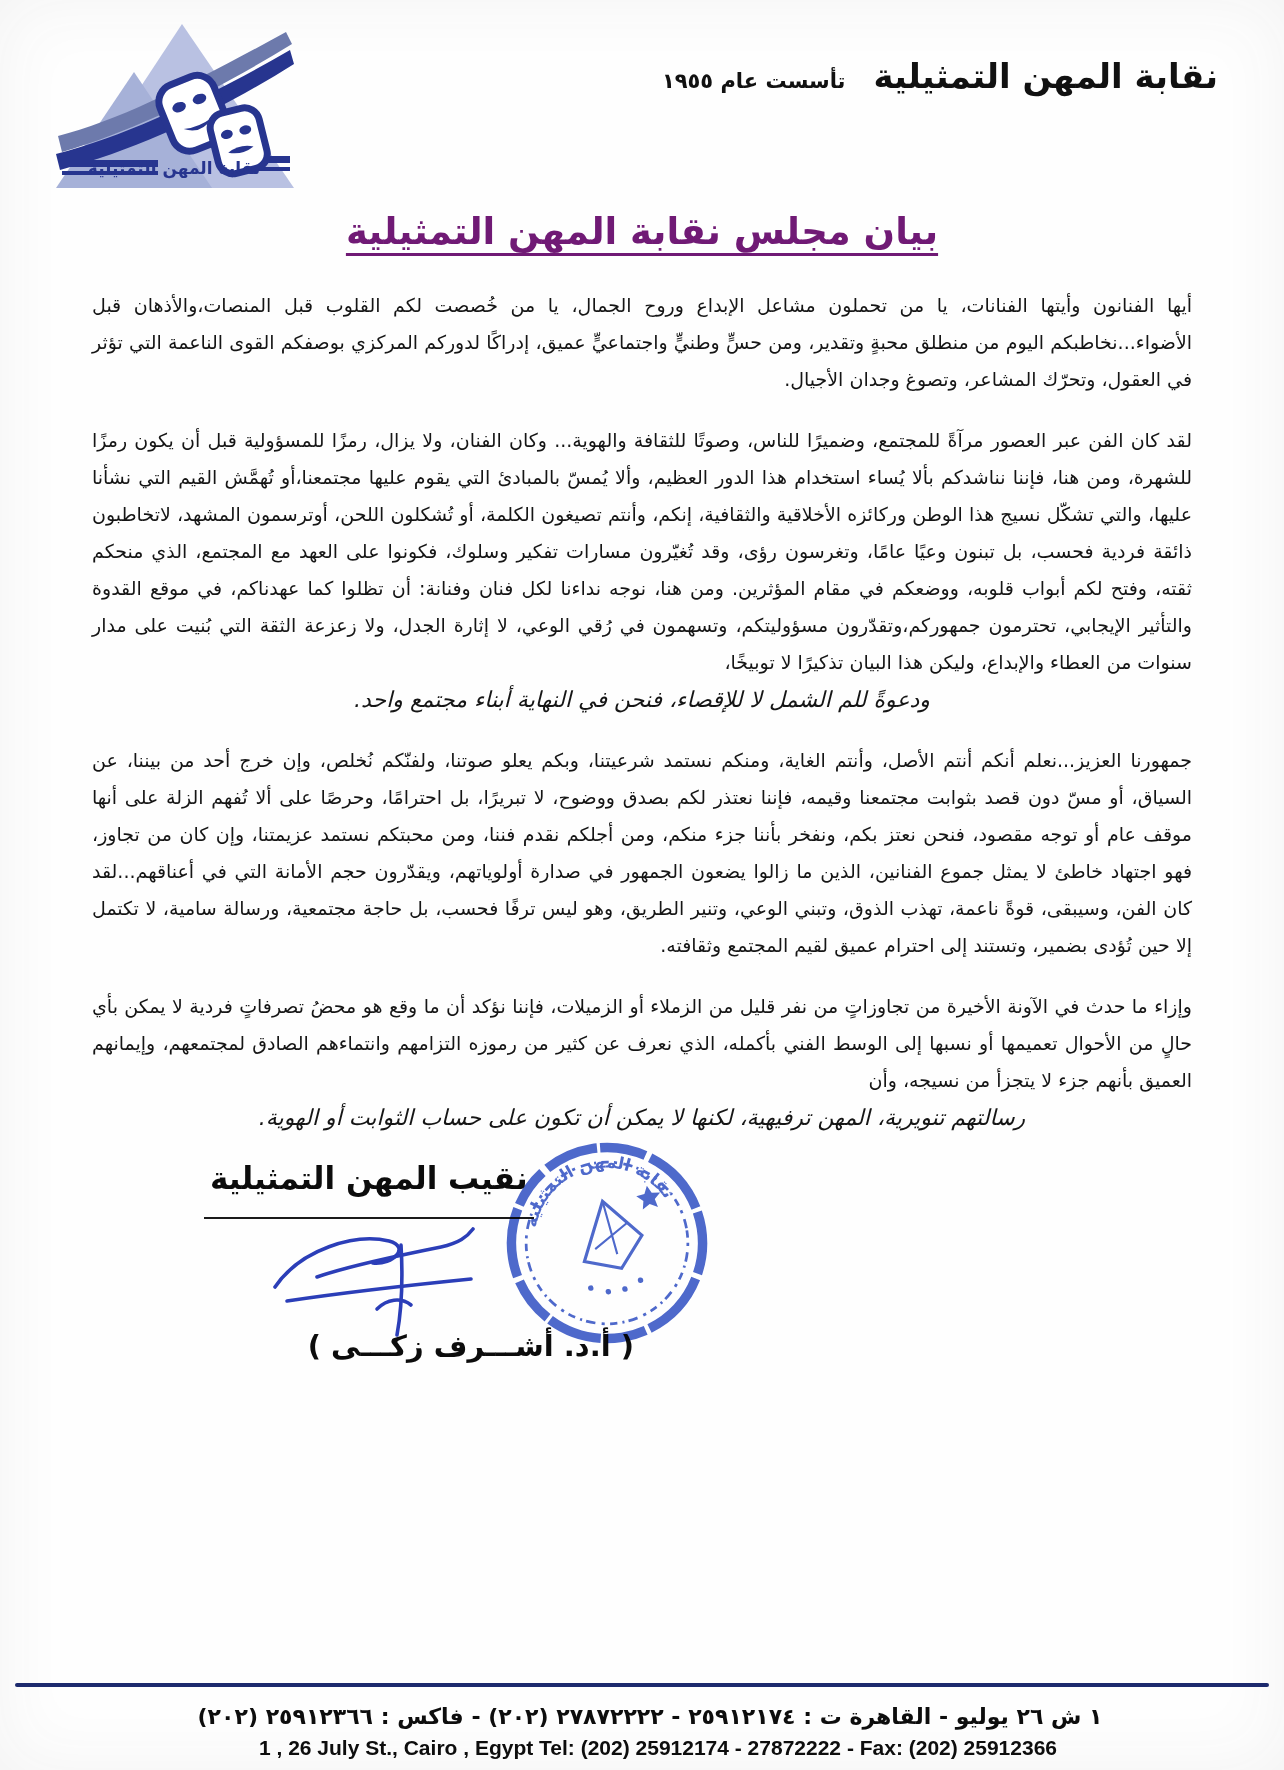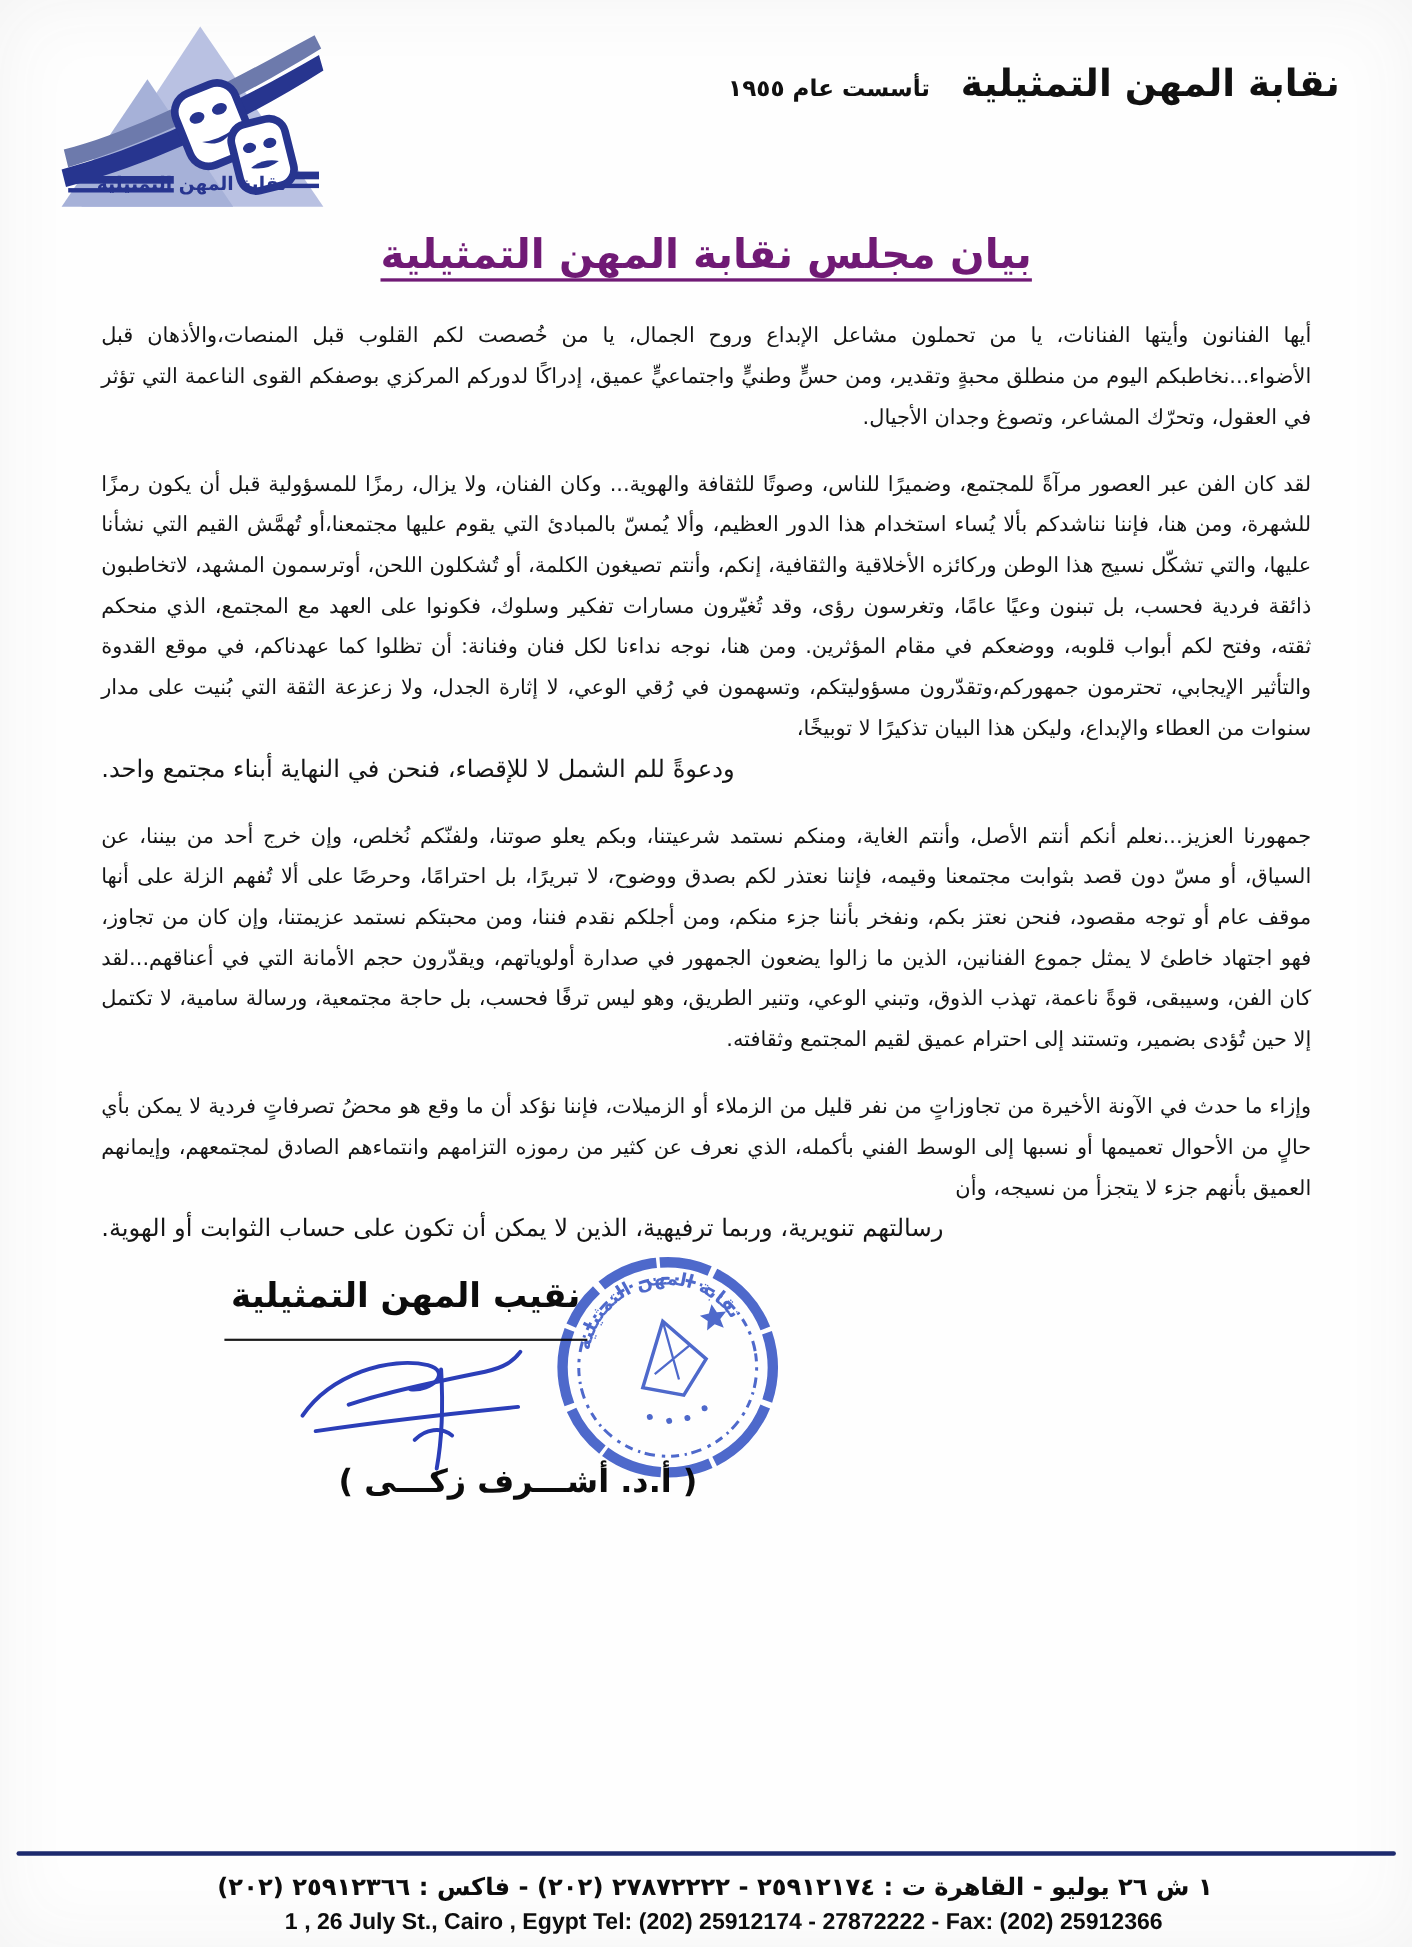--- a/index.html
+++ b/index.html
@@ -41,21 +41,22 @@
   }
   
   .body-text{direction:rtl;}
   .para{margin:0 0 24px 0;}
   .para-main{
     font-size:19px;line-height:37px;
     text-align:justify;
   }
   .para-closing{
     font-size:22px;line-height:37px;
-    text-align:left;
+    text-align:center;
+    font-style:italic;
   }
   
   .sig-block{position:relative;margin:18px 0 0 112px;width:660px;height:225px;}
   .sig-role{
     direction:rtl;display:inline-block;
     font-size:31px;font-weight:bold;color:#0c0c0c;
     border-bottom:2.5px solid #1a1a1a;padding:0 6px 21px 6px;
   }
   .sig-scribble{display:block;margin:2px 0 0 55px;}
   .sig-name{
@@ -139,21 +140,21 @@
       </div>
       <div class="para">
         <div class="para-main">لقد كان الفن عبر العصور مرآةً للمجتمع، وضميرًا للناس، وصوتًا للثقافة والهوية... وكان الفنان، ولا يزال، رمزًا للمسؤولية قبل أن يكون رمزًا للشهرة، ومن هنا، فإننا نناشدكم بألا يُساء استخدام هذا الدور العظيم، وألا يُمسّ بالمبادئ التي يقوم عليها مجتمعنا،أو تُهمَّش القيم التي نشأنا عليها، والتي تشكّل نسيج هذا الوطن وركائزه الأخلاقية والثقافية، إنكم، وأنتم تصيغون الكلمة، أو تُشكلون اللحن، أوترسمون المشهد، لاتخاطبون ذائقة فردية فحسب، بل تبنون وعيًا عامًا، وتغرسون رؤى، وقد تُغيّرون مسارات تفكير وسلوك، فكونوا على العهد مع المجتمع، الذي منحكم ثقته، وفتح لكم أبواب قلوبه، ووضعكم في مقام المؤثرين. ومن هنا، نوجه نداءنا لكل فنان وفنانة: أن تظلوا كما عهدناكم، في موقع القدوة والتأثير الإيجابي، تحترمون جمهوركم،وتقدّرون مسؤوليتكم، وتسهمون في رُقي الوعي، لا إثارة الجدل، ولا زعزعة الثقة التي بُنيت على مدار سنوات من العطاء والإبداع، وليكن هذا البيان تذكيرًا لا توبيخًا،</div>
         <div class="para-closing">ودعوةً للم الشمل لا للإقصاء، فنحن في النهاية أبناء مجتمع واحد.</div>
       </div>
       <div class="para">
         <div class="para-main">جمهورنا العزيز...نعلم أنكم أنتم الأصل، وأنتم الغاية، ومنكم نستمد شرعيتنا، وبكم يعلو صوتنا، ولفنّكم نُخلص، وإن خرج أحد من بيننا، عن السياق، أو مسّ دون قصد بثوابت مجتمعنا وقيمه، فإننا نعتذر لكم بصدق ووضوح، لا تبريرًا، بل احترامًا، وحرصًا على ألا تُفهم الزلة على أنها موقف عام أو توجه مقصود، فنحن نعتز بكم، ونفخر بأننا جزء منكم، ومن أجلكم نقدم فننا، ومن محبتكم نستمد عزيمتنا، وإن كان من تجاوز، فهو اجتهاد خاطئ لا يمثل جموع الفنانين، الذين ما زالوا يضعون الجمهور في صدارة أولوياتهم، ويقدّرون حجم الأمانة التي في أعناقهم...لقد كان الفن، وسيبقى، قوةً ناعمة، تهذب الذوق، وتبني الوعي، وتنير الطريق، وهو ليس ترفًا فحسب، بل حاجة مجتمعية، ورسالة سامية، لا تكتمل إلا حين تُؤدى بضمير، وتستند إلى احترام عميق لقيم المجتمع وثقافته.</div>
       </div>
       <div class="para">
         <div class="para-main">وإزاء ما حدث في الآونة الأخيرة من تجاوزاتٍ من نفر قليل من الزملاء أو الزميلات، فإننا نؤكد أن ما وقع هو محضُ تصرفاتٍ فردية لا يمكن بأي حالٍ من الأحوال تعميمها أو نسبها إلى الوسط الفني بأكمله، الذي نعرف عن كثير من رموزه التزامهم وانتماءهم الصادق لمجتمعهم، وإيمانهم العميق بأنهم جزء لا يتجزأ من نسيجه، وأن</div>
-        <div class="para-closing">رسالتهم تنويرية، وربما ترفيهية، الذين لا يمكن أن تكون على حساب الثوابت أو الهوية.</div>
+        <div class="para-closing">رسالتهم تنويرية، المهن ترفيهية، لكنها لا يمكن أن تكون على حساب الثوابت أو الهوية.</div>
       </div>
     </div>
 
     <div class="sig-block">
       <div class="sig-role">نقيب المهن التمثيلية</div>
 
       <svg class="sig-scribble" width="250" height="118" viewBox="0 0 250 118">
         <g stroke="#2b3eb8" stroke-width="3.6" fill="none" stroke-linecap="round">
           <path d="M16,66 C42,28 96,12 130,20 C152,26 134,44 114,42"></path>
           <path d="M58,56 C92,44 152,32 182,26 C200,22 208,16 214,8"></path>

